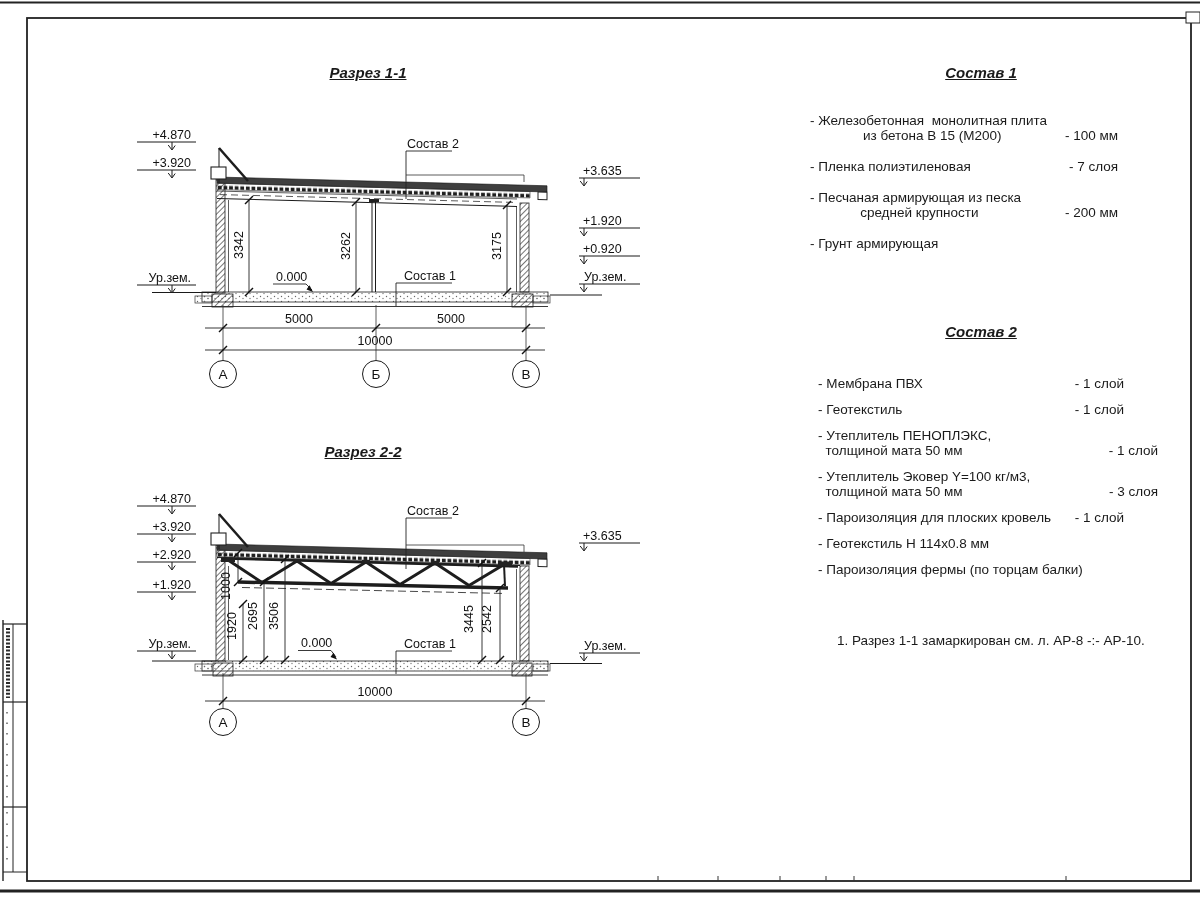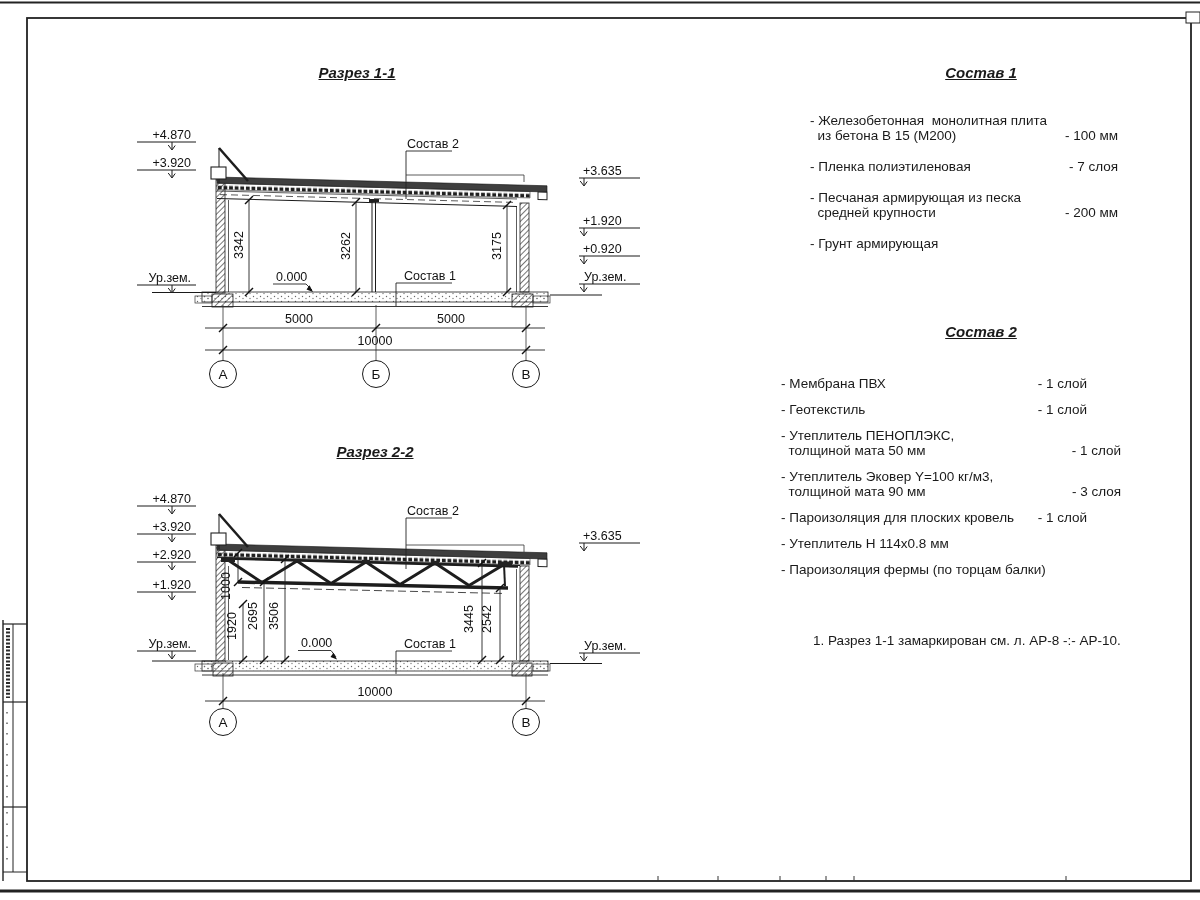--- a/index.html
+++ b/index.html
@@ -9,26 +9,26 @@
   .abs{position:absolute;}
   .dwg-title{font-size:15px;font-weight:bold;font-style:italic;text-decoration:underline;
              text-align:center;width:150px;}
   .comp-title{font-size:15px;font-weight:bold;font-style:italic;text-decoration:underline;
               text-align:center;width:110px;}
   .items{font-size:13.5px;line-height:15px;}
   .item{display:flex;align-items:flex-end;}
   .item .txt{white-space:pre-wrap;}
   .item .val{margin-left:auto;white-space:nowrap;}
   #comp1-items{width:308px;}
-  #comp1-items .item{margin-bottom:16px;}
+  #comp1-items .item{margin-bottom:16px;text-align:center;}
   #comp2-items{width:342px;}
   #comp2-items .item{margin-bottom:11px;}
   #comp2-items .val{margin-right:36px;text-align:center;}
   #comp2-items .val.far{margin-right:2px;}
-  #notes{font-size:13.5px;line-height:15.5px;}
+  #notes{font-size:13.5px;line-height:15.5px;margin-left:24px;}
   
   .ln{stroke:#1a1a1a;stroke-width:1;fill:none;}
   .thin{stroke:#333;stroke-width:0.8;fill:none;}
   .thick{stroke:#1d1d1d;stroke-width:2.5;fill:none;}
   .dim{stroke:#222;stroke-width:0.9;fill:none;}
   .dimtext{font-family:"Liberation Sans",sans-serif;font-size:12.5px;fill:#111;}
   .axtext{font-family:"Liberation Sans",sans-serif;font-size:13.5px;fill:#111;}
   .mark{stroke:#1a1a1a;stroke-width:1;fill:none;}
 </style>
 </head>
@@ -335,22 +335,22 @@
 
     <g>
       <circle cx="223" cy="722" r="13.5" class="ln"></circle>
       <text x="223" y="727" class="axtext" text-anchor="middle">А</text>
       <circle cx="526" cy="722" r="13.5" class="ln"></circle>
       <text x="526" y="727" class="axtext" text-anchor="middle">В</text>
     </g>
   </g>
 </svg>
 
-<div class="abs dwg-title" style="left:282px;top:64px;">Разрез 1-1</div>
-<div class="abs dwg-title" style="left:300px;top:443px;">Разрез 2-2</div>
+<div class="abs dwg-title" style="left:293px;top:64px;">Разрез 1-1</div>
+<div class="abs dwg-title" style="left:288px;top:443px;">Разрез 2-2</div>
 
 <div class="abs comp-title" style="left:926px;top:64px;">Состав 1</div>
 <div class="abs items" id="comp1-items" style="left:810px;top:113px;">
   <div class="item">
     <span class="txt">- Железобетонная  монолитная плита
   из бетона В 15 (М200)</span>
     <span class="val">- 100 мм</span>
   </div>
   <div class="item">
     <span class="txt">- Пленка полиэтиленовая</span>
@@ -360,45 +360,45 @@
     <span class="txt">- Песчаная армирующая из песка
   средней крупности</span>
     <span class="val">- 200 мм</span>
   </div>
   <div class="item">
     <span class="txt">- Грунт армирующая</span>
   </div>
 </div>
 
 <div class="abs comp-title" style="left:926px;top:323px;">Состав 2</div>
-<div class="abs items" id="comp2-items" style="left:781px;top:376px;">
+<div class="abs items" id="comp2-items" style="left:818px;top:376px;">
   <div class="item">
     <span class="txt">- Мембрана ПВХ</span>
     <span class="val">- 1 слой</span>
   </div>
   <div class="item">
     <span class="txt">- Геотекстиль</span>
     <span class="val">- 1 слой</span>
   </div>
   <div class="item">
     <span class="txt">- Утеплитель ПЕНОПЛЭКС,
   толщиной мата 50 мм</span>
     <span class="val far">- 1 слой</span>
   </div>
   <div class="item">
     <span class="txt">- Утеплитель Эковер Y=100 кг/м3,
-  толщиной мата 90 мм</span>
+  толщиной мата 50 мм</span>
     <span class="val far">- 3 слоя</span>
   </div>
   <div class="item">
     <span class="txt">- Пароизоляция для плоских кровель</span>
     <span class="val">- 1 слой</span>
   </div>
   <div class="item">
-    <span class="txt">- Утеплитель Н 114х0.8 мм</span>
+    <span class="txt">- Геотекстиль Н 114х0.8 мм</span>
   </div>
   <div class="item">
     <span class="txt">- Пароизоляция фермы (по торцам балки)</span>
   </div>
 </div>
 
 <div class="abs" id="notes" style="left:813px;top:633px;">
   <div>1. Разрез 1-1 замаркирован см. л. АР-8 -:- АР-10.</div>
 </div>
 

